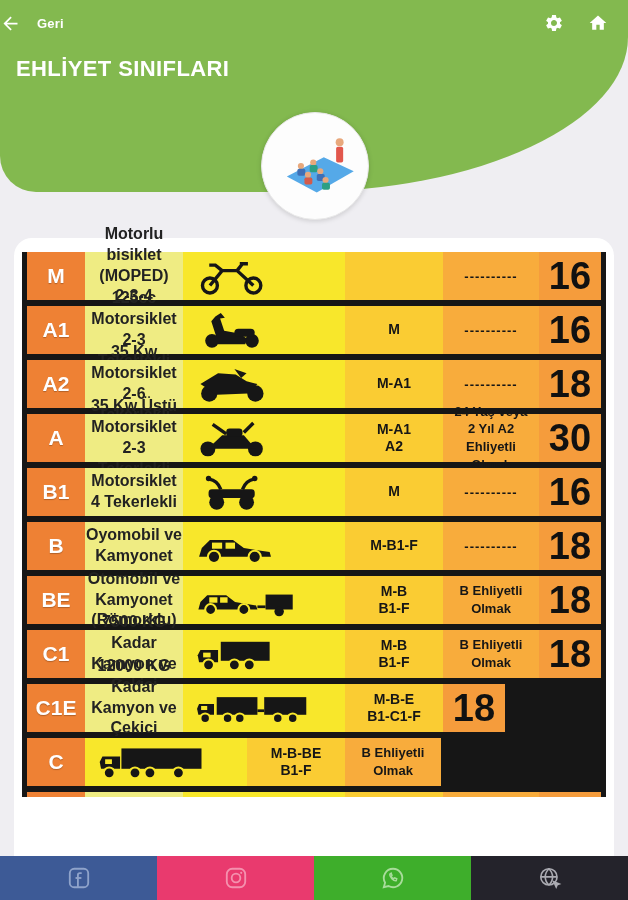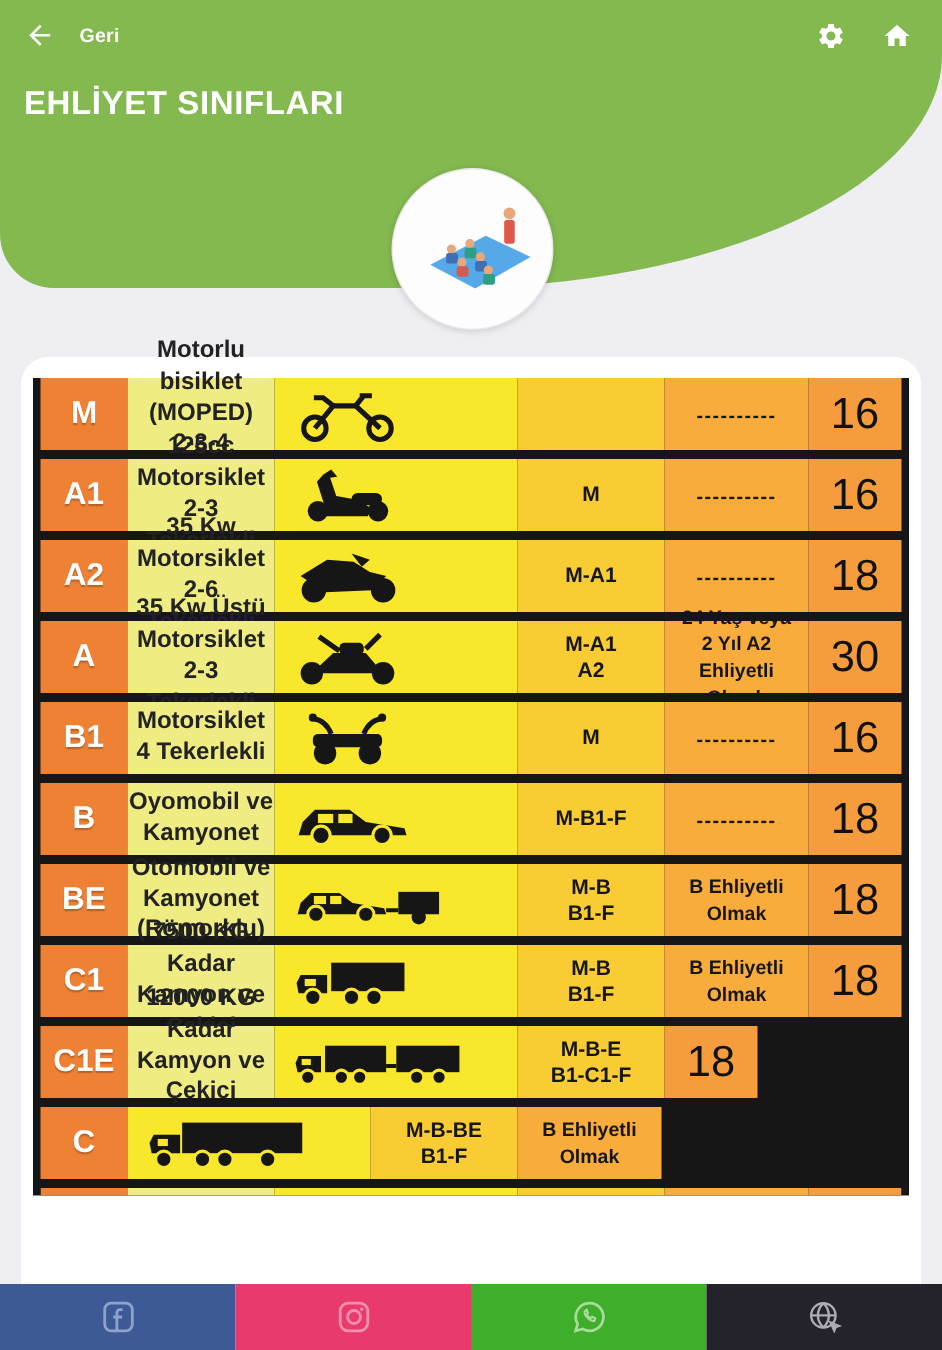--- a/index.html
+++ b/index.html
@@ -10,21 +10,21 @@
     -webkit-font-smoothing:antialiased;
   }
   
   .green-header{
     position:absolute;left:0;top:0;width:628px;height:192px;
     background:var(--green,#83B94F);
     border-bottom-left-radius:36px;
     border-bottom-right-radius:330px 155px;
     z-index:1;
   }
-  .appbar{display:flex;align-items:flex-end;padding:13px 20px 0 16px;color:#fff;}
+  .appbar{display:flex;align-items:flex-start;padding:13px 20px 0 0;color:#fff;}
   .back-group{display:flex;align-items:center;gap:16px;cursor:pointer;}
   .back-group svg{width:21px;height:21px;display:block;}
   .back-label{font-size:13px;font-weight:bold;letter-spacing:.2px;}
   .appbar-spacer{flex:1;}
   .appbar-actions{display:flex;align-items:center;gap:24px;}
   .appbar-actions svg{width:20px;height:20px;display:block;cursor:pointer;}
   .page-title{
     position:absolute;left:16px;top:56px;color:#fff;
     font-size:22px;font-weight:bold;letter-spacing:.4px;
   }
@@ -67,21 +67,21 @@
   .c-icon svg{height:38px;display:block;}
   .c-kapsam{width:98px;background:var(--col_kapsam,#FACC33);color:#161616;
     font-weight:bold;font-size:14px;text-align:center;line-height:1.25;
     display:flex;align-items:center;justify-content:center;white-space:pre-line;}
   .c-sartlar{width:96px;background:var(--col_sartlar,#F8AC3C);color:#161616;
     font-weight:bold;display:flex;align-items:center;justify-content:center;
     text-align:center;}
   .c-sartlar.dashes{font-size:13px;letter-spacing:1px;}
   .c-sartlar.cond{font-size:13px;line-height:1.35;white-space:pre-line;}
   .c-yas{width:62px;background:var(--col_yas,#F59C3C);color:#111;
-    font-weight:normal;font-size:29px;display:flex;align-items:center;justify-content:center;}
+    font-weight:bold;font-size:38px;display:flex;align-items:center;justify-content:center;}
   .partial-row{height:5px;display:flex;overflow:hidden;}
   .partial-row div{height:5px;}
   
   .footer{
     position:absolute;left:0;bottom:0;width:628px;height:44px;display:flex;z-index:10;
   }
   .footer .seg{flex:1;display:flex;align-items:center;justify-content:center;cursor:pointer;}
   .footer svg{width:26px;height:26px;display:block;}
 </style>
 </head>

